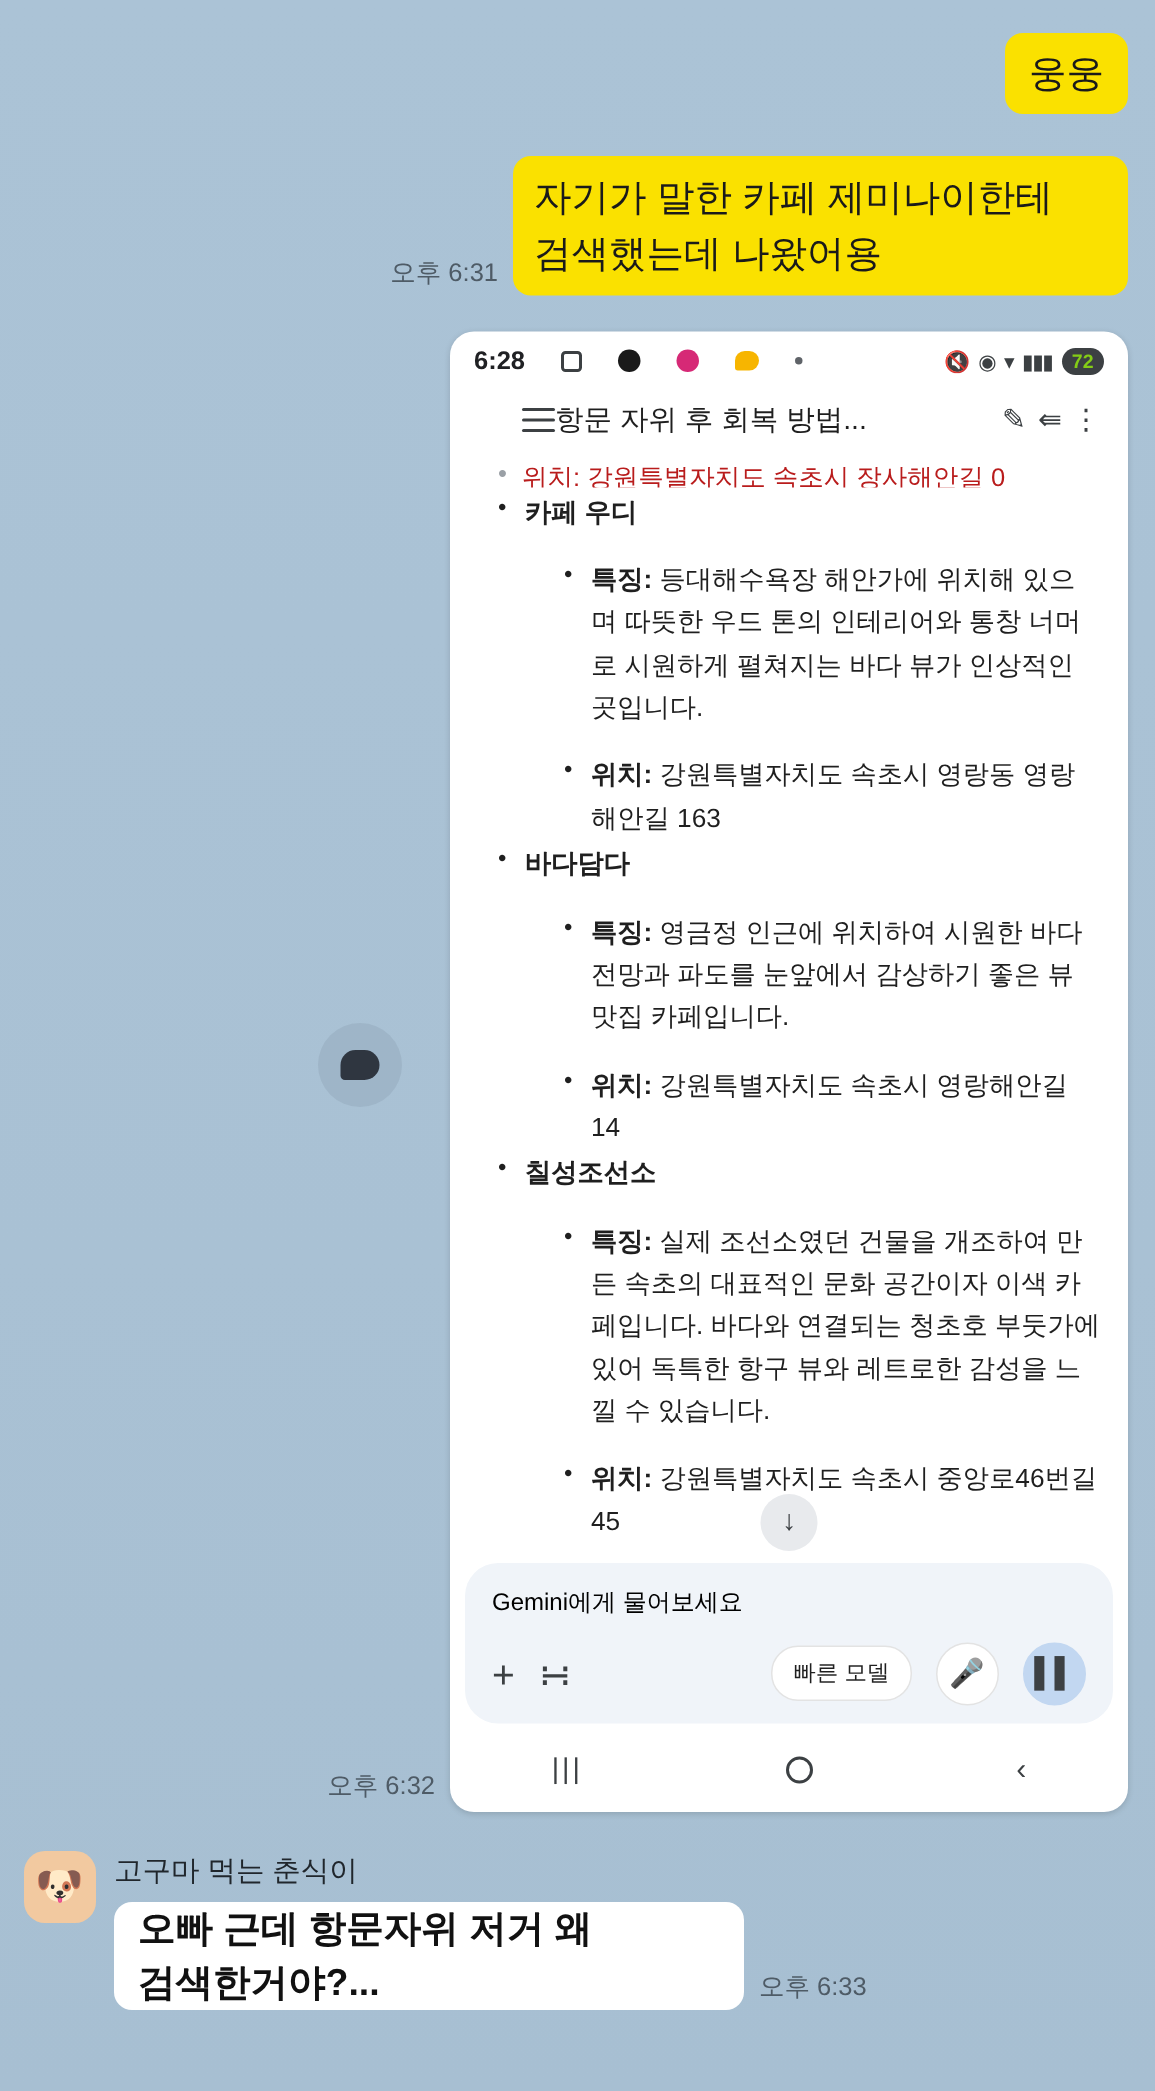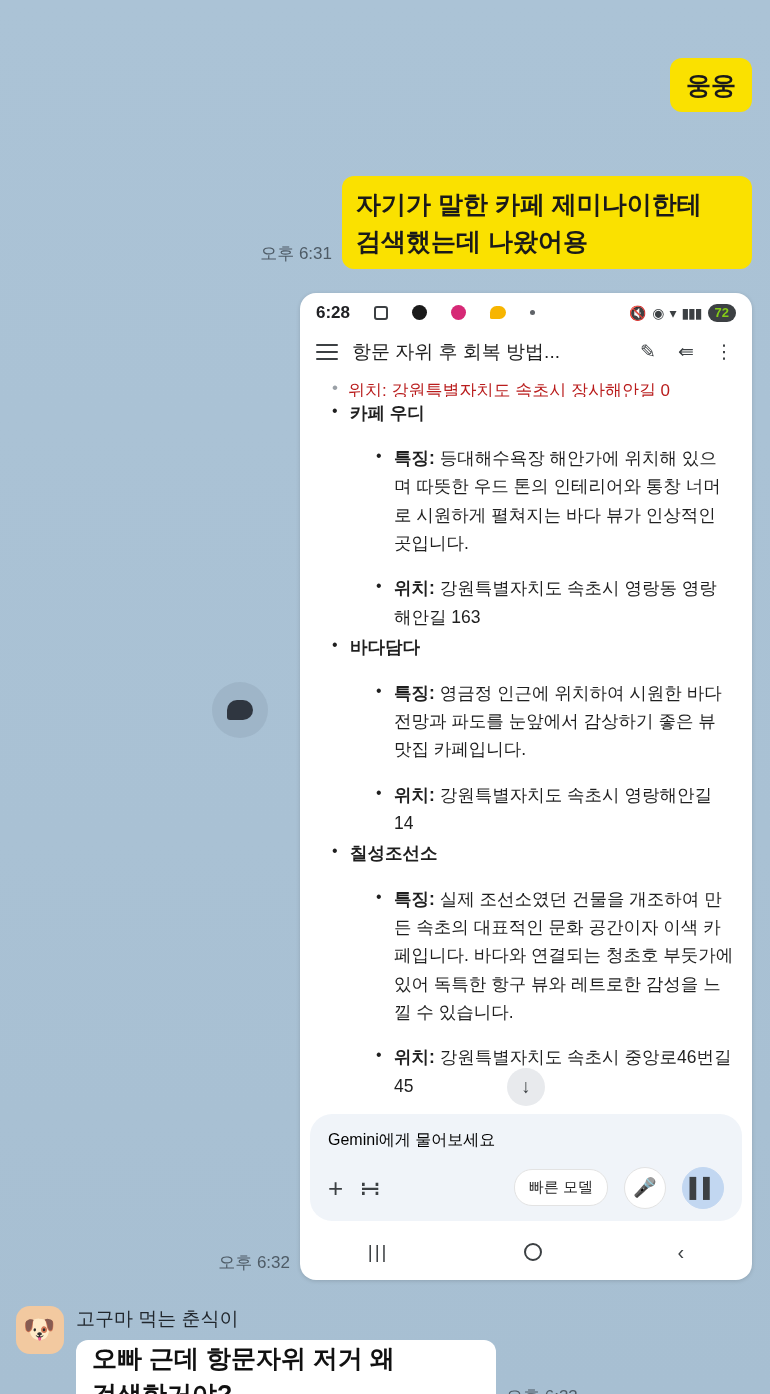--- a/index.html
+++ b/index.html
@@ -20,24 +20,23 @@
     display: flex; justify-content: flex-end; align-items: flex-end;
     padding: 0 18px; gap: 10px;
   }
   .bubble-out {
     background: #fae100;
     color: #1a1a1a;
     border-radius: 12px;
     padding: 10px 14px;
     font-size: 25px;
     line-height: 1.45;
-    font-weight: 700;
+    font-weight: 400;
     max-width: 430px;
     word-break: keep-all;
-    margin-top: 36px;
   }
   .bubble-out.small { font-size: 25px; padding: 9px 16px; }
   .ts {
     font-size: 17px; color: #4e5b66; white-space: nowrap; padding-bottom: 4px;
   }
 
   
   .row-attach {
     display: flex; justify-content: flex-end; align-items: flex-end;
     padding: 0 18px; gap: 10px;
@@ -67,22 +66,23 @@
     width: 16px; height: 13px; border-radius: 7px 7px 7px 2px; background: #f7b500;
   }
   .ic-tiny { width: 5px; height: 5px; border-radius: 50%; background: #5f6368; }
   .batt {
     background: #3c4043; color: #84cc16; border-radius: 9px;
     font-size: 13px; font-weight: 700; padding: 2px 7px; line-height: 1.1;
   }
   .sig { font-size: 14px; color: #3c4043; letter-spacing: -1px; }
 
   .appbar {
-    display: flex; align-items: center; gap: 14px;
+    display: flex; align-items: center; 
     padding: 10px 16px 12px 16px;
+    margin-left: 32px;
   }
   .hamb { width: 22px; display: flex; flex-direction: column; gap: 5px; }
   .hamb i { display: block; height: 2px; background: #3c4043; border-radius: 2px; }
   .appbar-title {
     flex: 1; font-size: 19px; color: #1f1f1f; overflow: hidden;
     white-space: nowrap; text-overflow: ellipsis; font-weight: 400;
   }
   .appbar-ic { color: #3c4043; font-size: 19px; width: 24px; text-align: center; }
 
   .doc {

